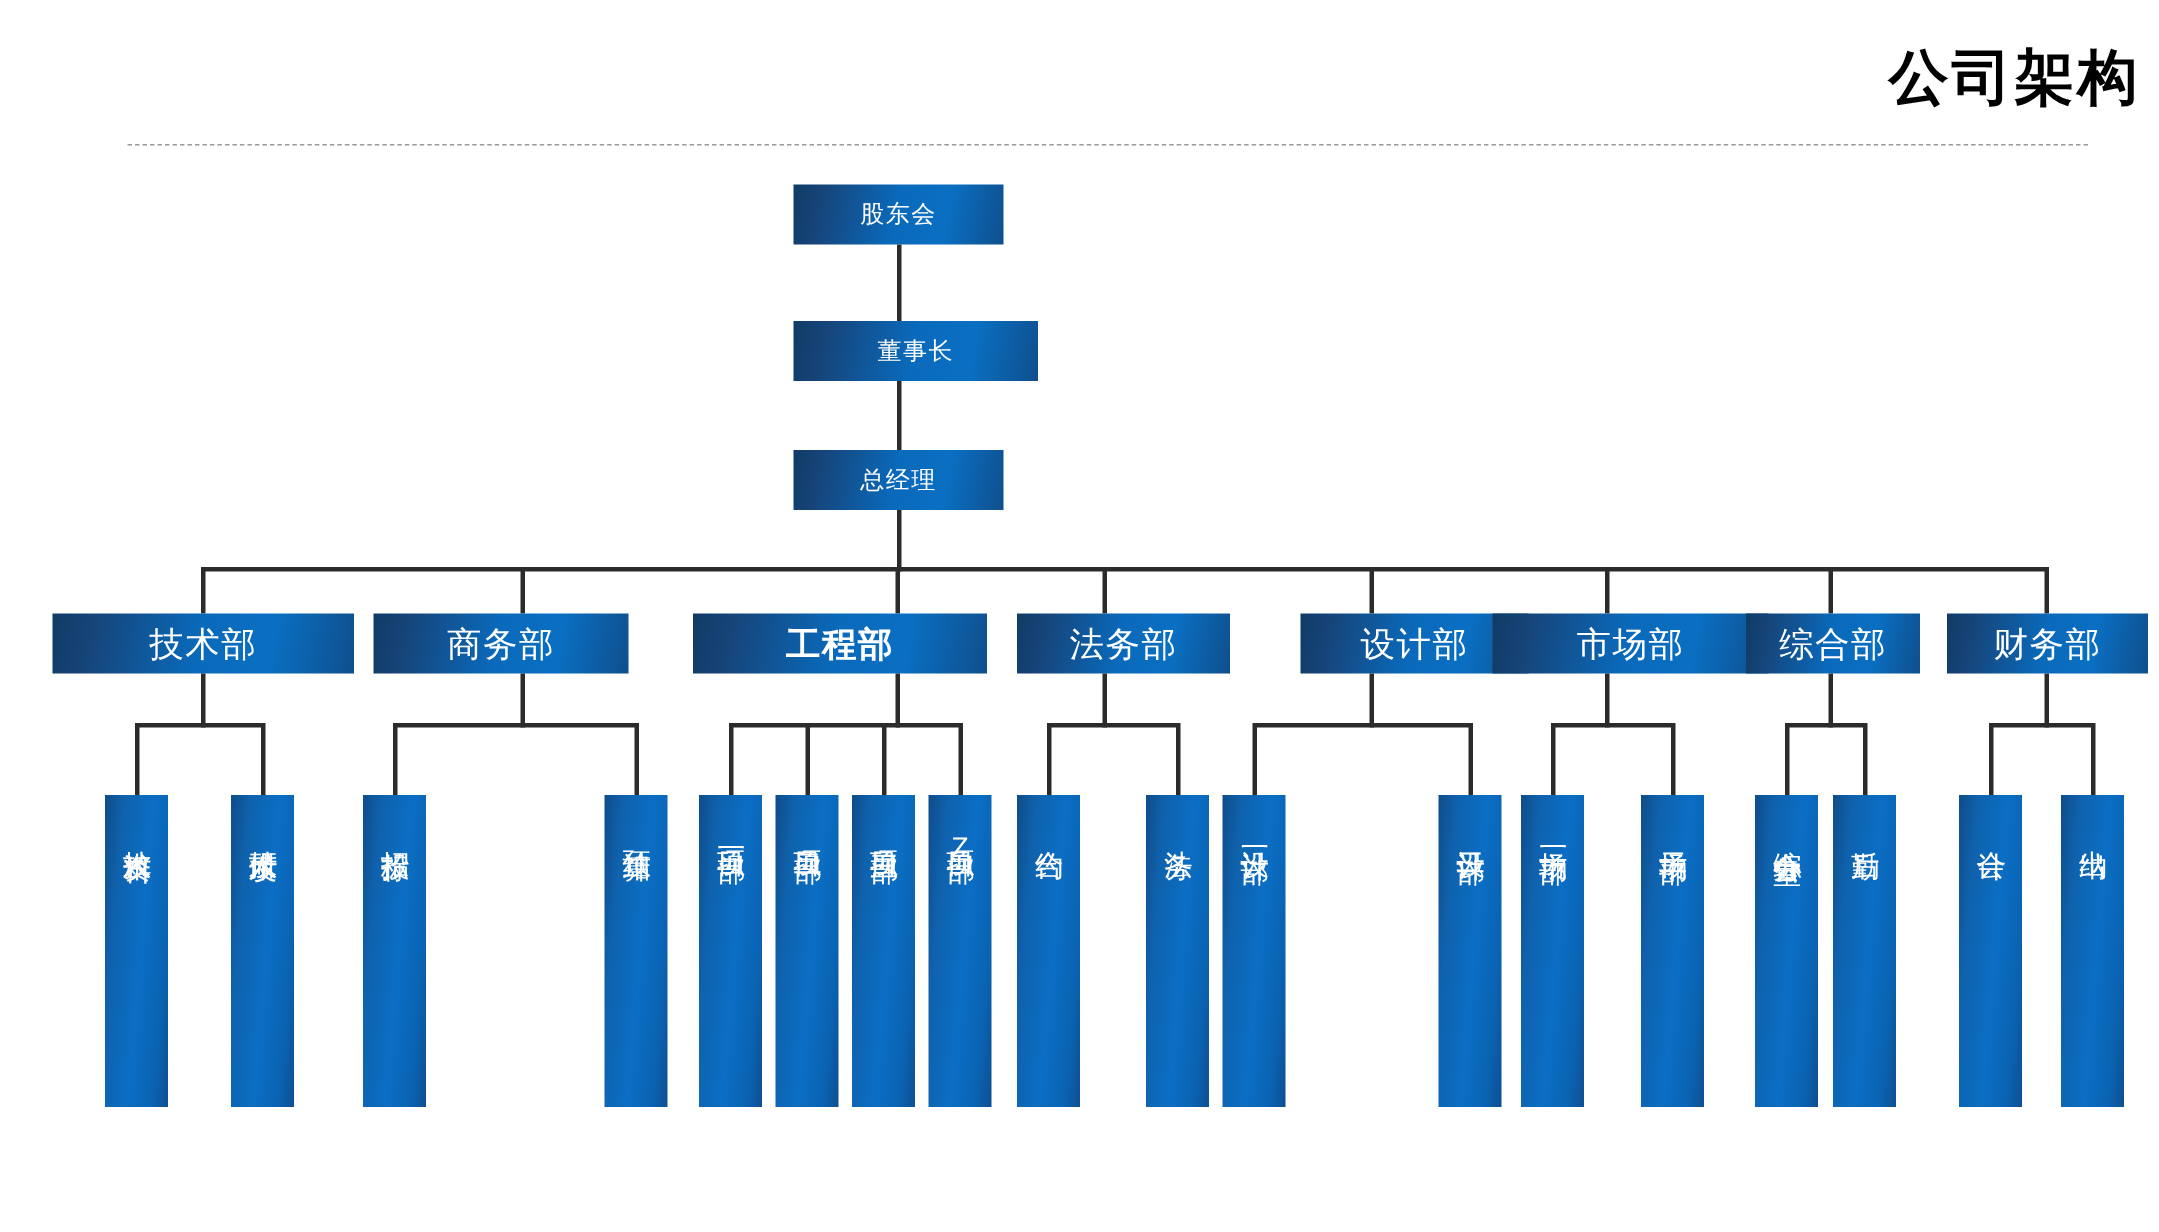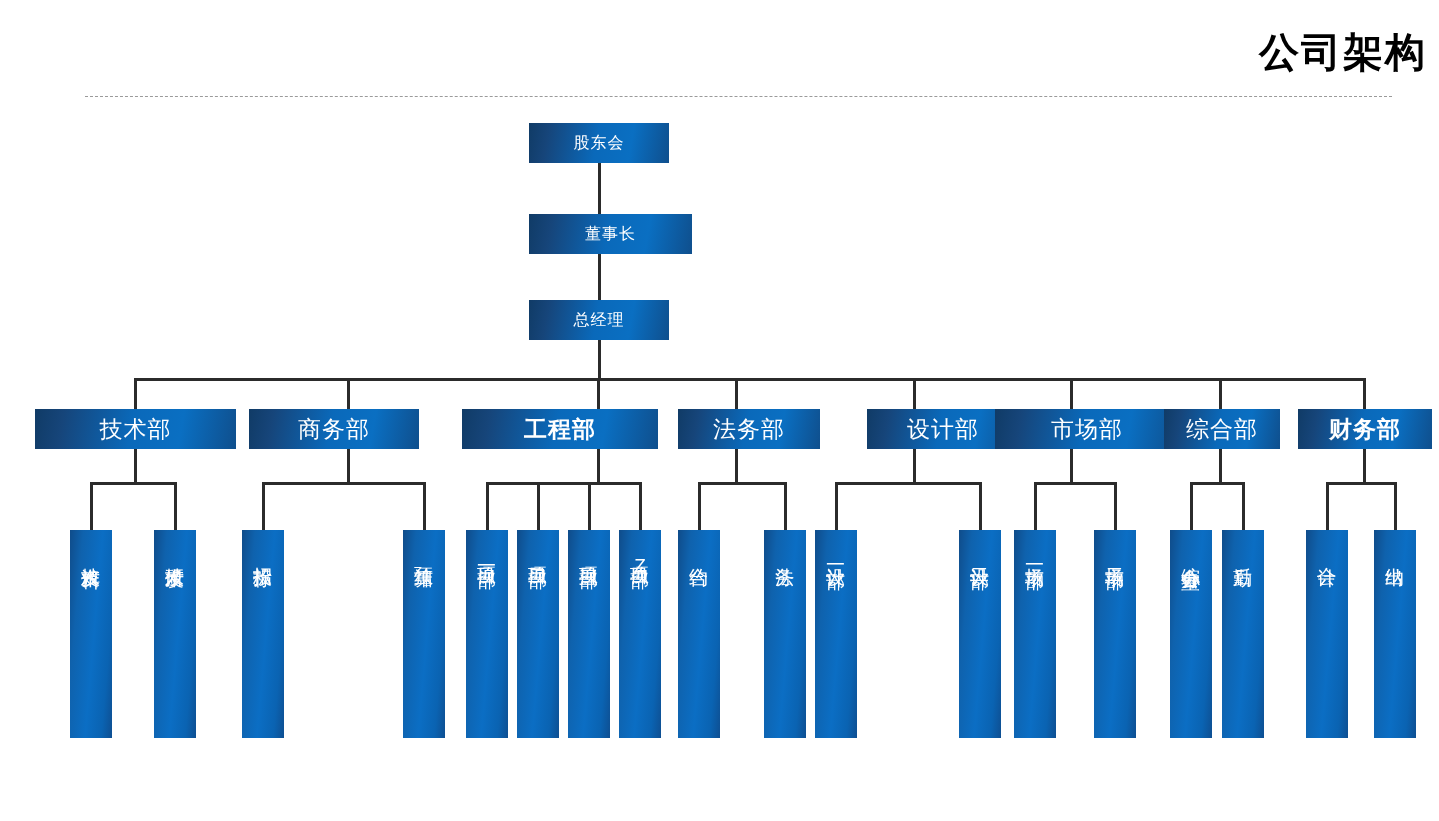--- a/index.html
+++ b/index.html
@@ -113,21 +113,21 @@
       <div class="node horiz dept" style="left: 462px; top: 409px; width: 196px; height: 40px; font-weight: bold;">工程部</div>
       <div class="line v" style="left: 735px; top: 378px; height: 31px;"></div>
       <div class="node horiz dept" style="left: 678px; top: 409px; width: 142px; height: 40px;">法务部</div>
       <div class="line v" style="left: 913px; top: 378px; height: 31px;"></div>
       <div class="node horiz dept" style="left: 838px; top: 409px; width: 152px; height: 40px; margin-left: 29px;">设计部</div>
       <div class="line v" style="left: 1070px; top: 378px; height: 31px;"></div>
       <div class="node horiz dept" style="left: 995px; top: 409px; width: 184px; height: 40px;">市场部</div>
       <div class="line v" style="left: 1219px; top: 378px; height: 31px;"></div>
       <div class="node horiz dept" style="left: 1164px; top: 409px; width: 116px; height: 40px;">综合部</div>
       <div class="line v" style="left: 1363px; top: 378px; height: 31px;"></div>
-      <div class="node horiz dept" style="left: 1298px; top: 409px; width: 134px; height: 40px; font-weight: bold;">财务部</div>
+      <div class="node horiz dept" style="left: 1298px; top: 409px; width: 134px; height: 40px;">财务部</div>
       <div class="node vert" style="left: 70px; top: 530px; width: 42px; height: 208px;">
         <span class="vtext">技术资料</span>
       </div>
       <div class="node vert" style="left: 154px; top: 530px; width: 42px; height: 208px;">
         <span class="vtext">技术研发</span>
       </div>
       <div class="node vert" style="left: 242px; top: 530px; width: 42px; height: 208px;">
         <span class="vtext">招投标</span>
       </div>
       <div class="node vert" style="left: 403px; top: 530px; width: 42px; height: 208px;">

